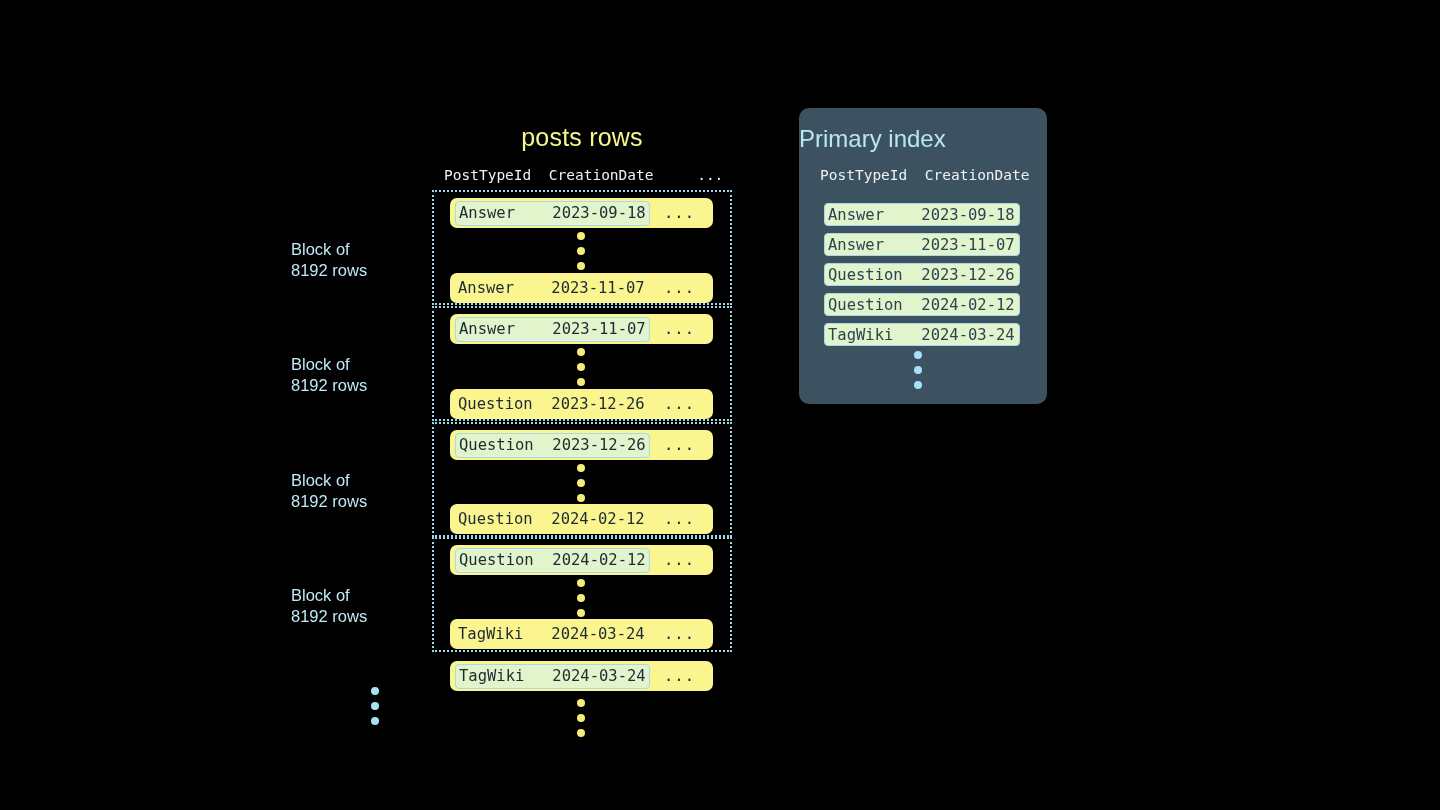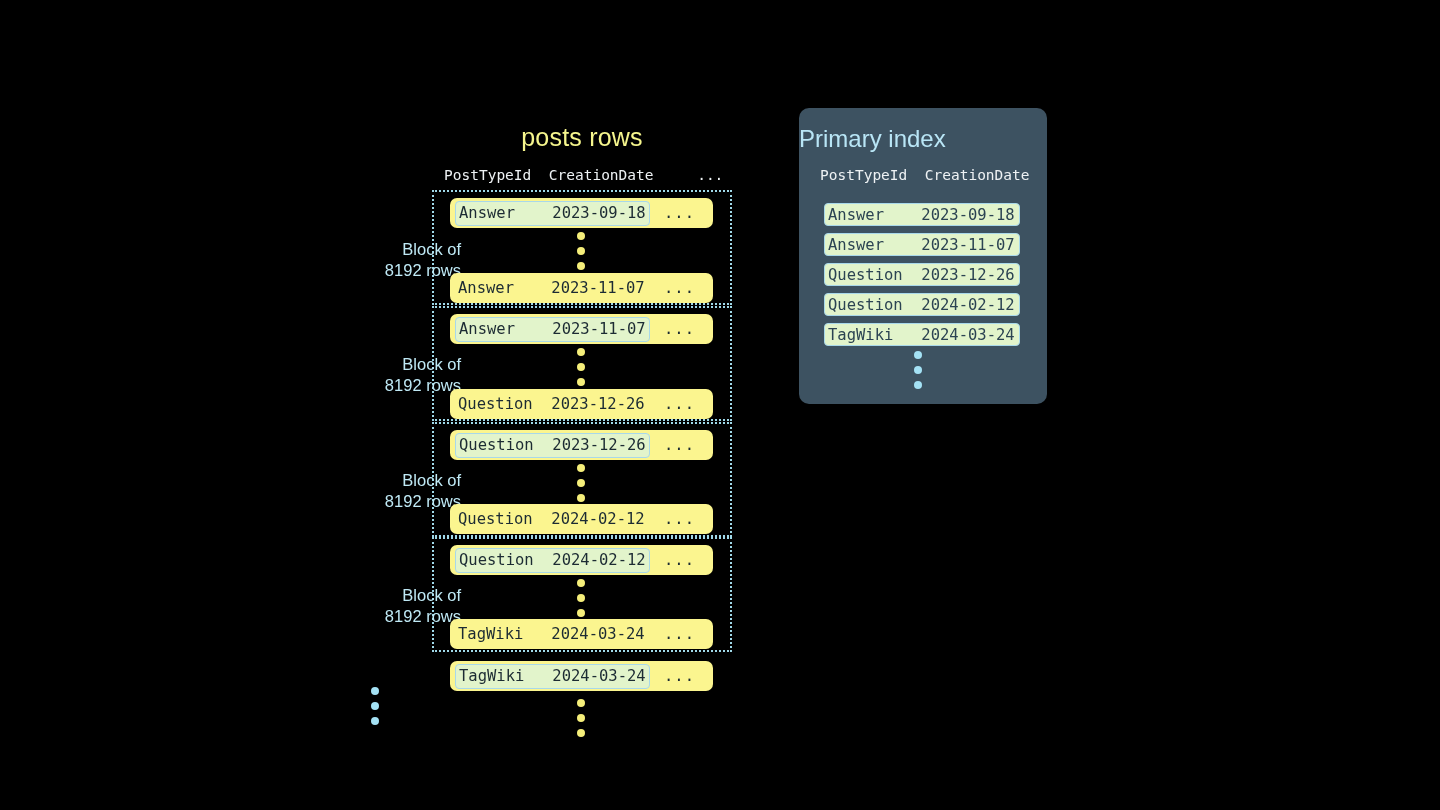--- a/index.html
+++ b/index.html
@@ -45,21 +45,21 @@
   .block-box {
     position: absolute;
     left: 432px;
     width: 300px;
     border: 2px dotted #9fd8e8;
     box-sizing: border-box;
   }
   .block-label {
     position: absolute;
     width: 170px;
-    text-align: right;
+    text-align: left;
     color: #bfe9f5;
     font-size: 16.5px;
     line-height: 21px;
     font-family: "Liberation Sans", sans-serif;
   }
 
   
   .row {
     position: absolute;
     left: 450px;

